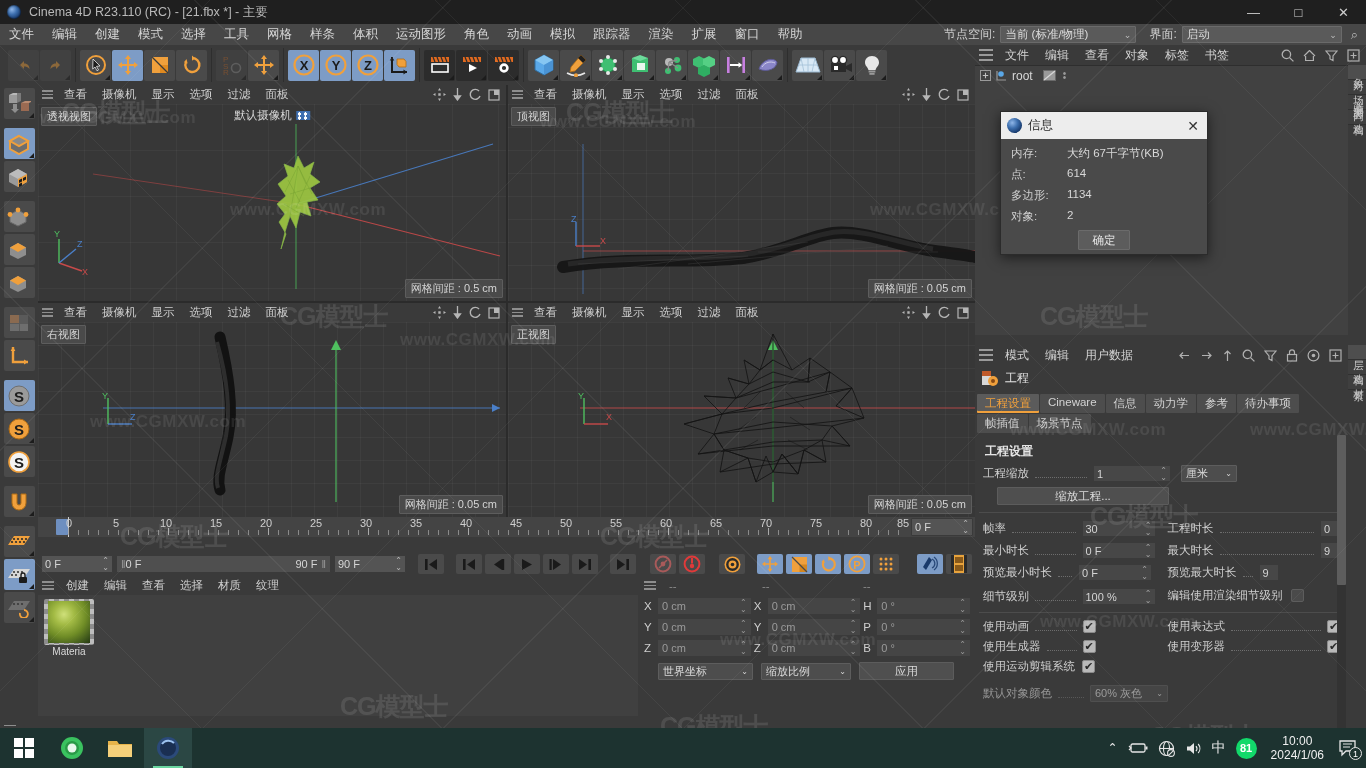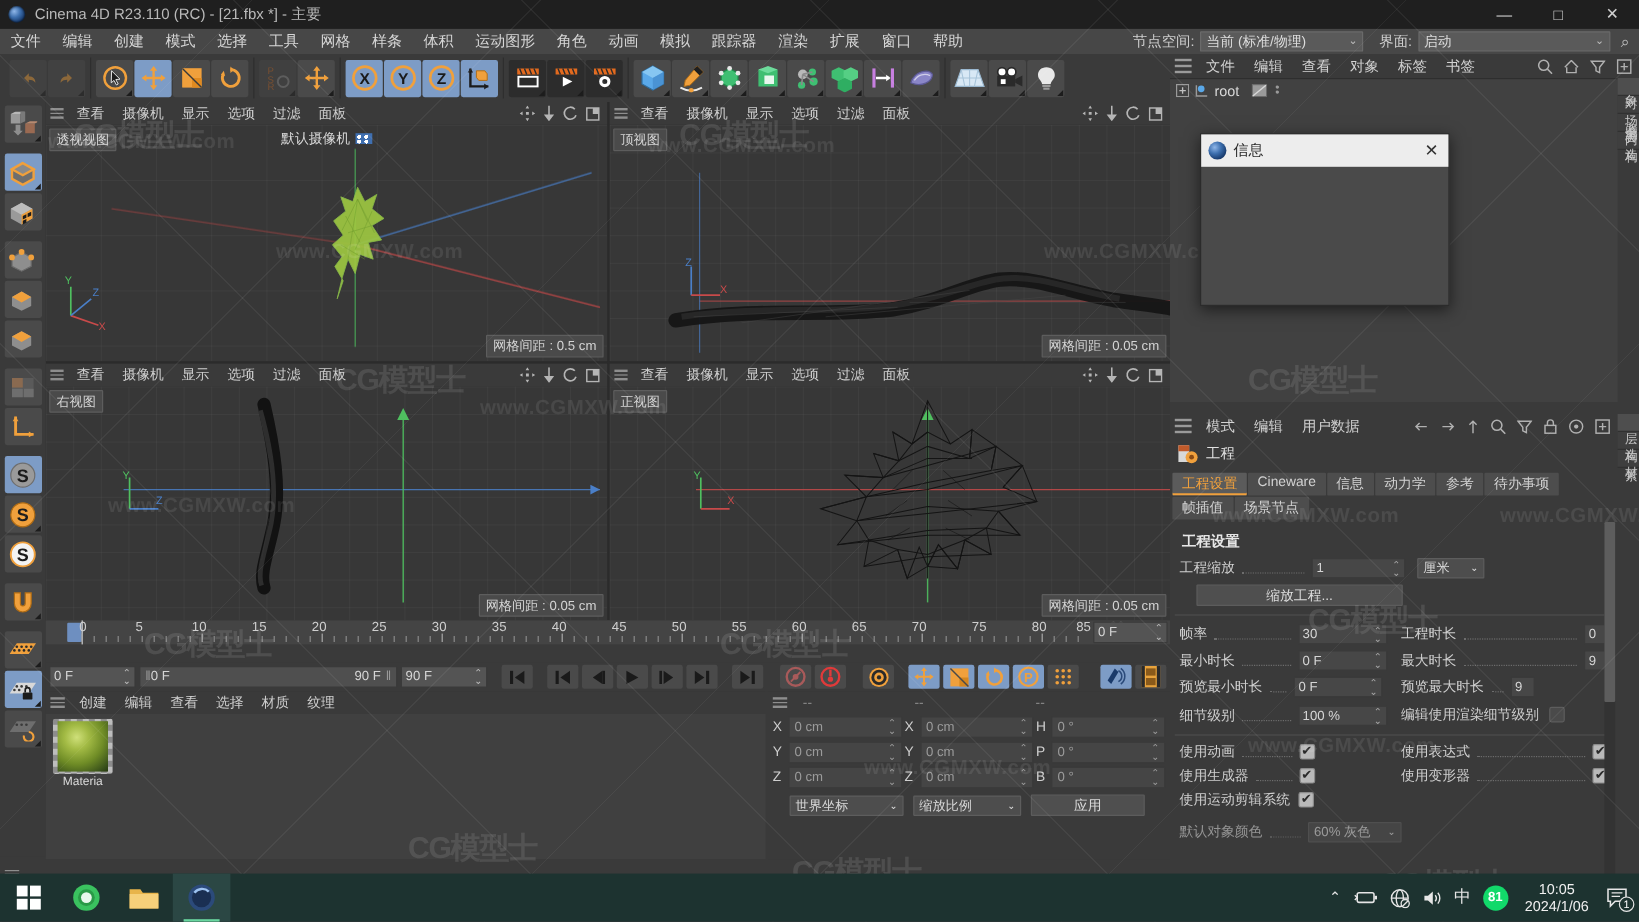--- a/index.html
+++ b/index.html
@@ -1514,20 +1514,41 @@
     <i style="display:block;width:12px;height:1.5px;background:#8e8e8e"></i>
   </div>
 </div>
 
 <div id="infodlg">
   <div class="dhead">
     <div class="ic"></div>
     <div class="dt">信息</div>
     <div class="cl">✕</div>
   </div>
+  <div class="dbody">
+    <div class="irow">
+      <span class="ik">内存:</span>
+      <span class="iv">大约 67千字节(KB)</span>
+    </div>
+    <div class="irow">
+      <span class="ik">点:</span>
+      <span class="iv">614</span>
+    </div>
+    <div class="irow">
+      <span class="ik">多边形:</span>
+      <span class="iv">1134</span>
+    </div>
+    <div class="irow">
+      <span class="ik">对象:</span>
+      <span class="iv">2</span>
+    </div>
+    <div class="okwrap">
+      <div class="ok">确定</div>
+    </div>
+  </div>
 </div>
 
 <div class="wm"></div>
 <div class="wmtxt" style="left:40px;top:108px">www.CGMXW.com</div>
 <div class="wmtxt" style="left:230px;top:200px">www.CGMXW.com</div>
 <div class="wmtxt" style="left:90px;top:412px">www.CGMXW.com</div>
 <div class="wmtxt" style="left:540px;top:112px">www.CGMXW.com</div>
 <div class="wmtxt" style="left:870px;top:200px">www.CGMXW.com</div>
 <div class="wmtxt" style="left:400px;top:330px">www.CGMXW.com</div>
 <div class="wmtxt" style="left:720px;top:630px">www.CGMXW.com</div>
@@ -1596,21 +1617,21 @@
       </span>
     <span>
         <svg width="17" height="15" viewBox="0 0 17 15">
           <path d="M2 5.5 L5 5.5 L9 2 L9 13 L5 9.5 L2 9.5 Z" fill="#e6e6e6"></path>
           <path d="M11 5 A4 4 0 0 1 11 10 M13.2 3 A7 7 0 0 1 13.2 12" fill="none" stroke="#e6e6e6" stroke-width="1.2"></path>
         </svg>
       </span>
     <span style="font-size:14px">中</span>
     <span style="width:21px;height:21px;border-radius:50%;background:#12d96a;color:#fff;font-size:11px;font-weight:bold;display:flex;align-items:center;justify-content:center">81</span>
     <div class="clock">
-      <div>10:05</div>
+      <div>10:00</div>
       <div>2024/1/06</div>
     </div>
     <span style="position:relative">
       <svg width="20" height="18" viewBox="0 0 20 18">
           <path d="M2 2 L17 2 L17 12 L8 12 L4 16 L4 12 L2 12 Z" fill="none" stroke="#e6e6e6" stroke-width="1.3"></path>
           <path d="M5 5 L14 5 M5 8 L12 8" stroke="#e6e6e6" stroke-width="1.1"></path>
         </svg>
       <span style="position:absolute;right:-4px;bottom:-3px;width:13px;height:13px;border-radius:50%;border:1px solid #e6e6e6;background:#1d3330;color:#fff;font-size:9px;display:flex;align-items:center;justify-content:center">1</span>
     </span>
   </div>

